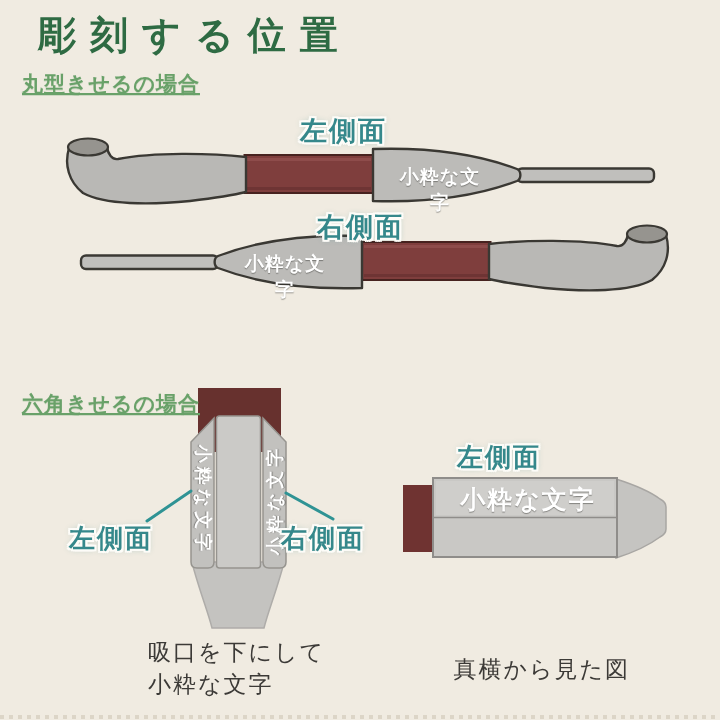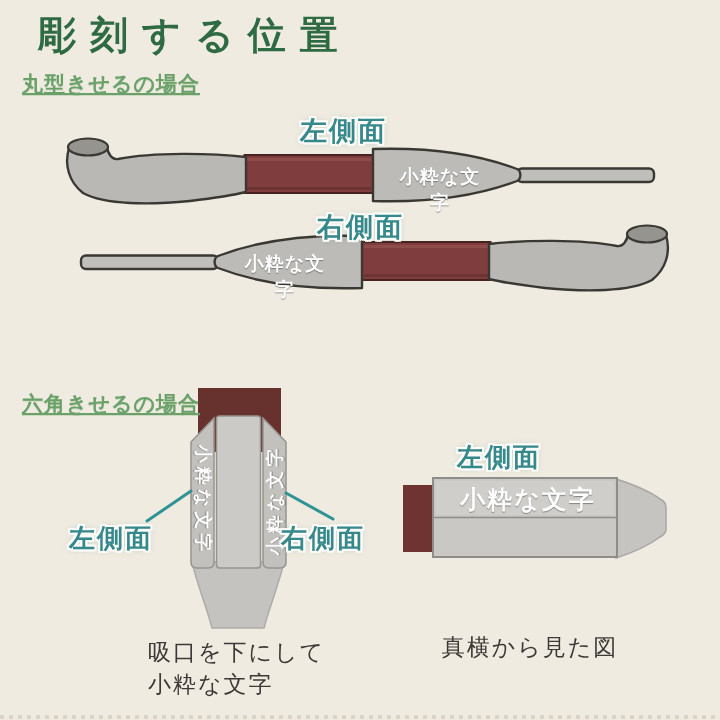--- a/index.html
+++ b/index.html
@@ -104,16 +104,16 @@
   <div class="abs teal-label small" style="left:69px;top:521px;width:120px;">左側面</div>
   <div class="abs teal-label small" style="left:281px;top:521px;width:120px;">右側面</div>
 
   <div class="abs caption" style="left:148px;top:636px;line-height:32px;">
     <div>吸口を下にして</div>
     <div>小粋な文字</div>
   </div>
 
   <div class="abs teal-label small" style="left:457px;top:440px;width:120px;">左側面</div>
   <div class="abs engraving" style="left:448px;top:483px;width:160px;font-size:25px;letter-spacing:2px;">小粋な文字</div>
-  <div class="abs caption" style="left:430px;top:632px;width:200px;text-align:center;">真横から見た図</div>
+  <div class="abs caption" style="left:430px;top:654px;width:200px;text-align:right;">真横から見た図</div>
 
   <div class="abs dotted-edge"></div>
 </div>
 
 </body></html>

